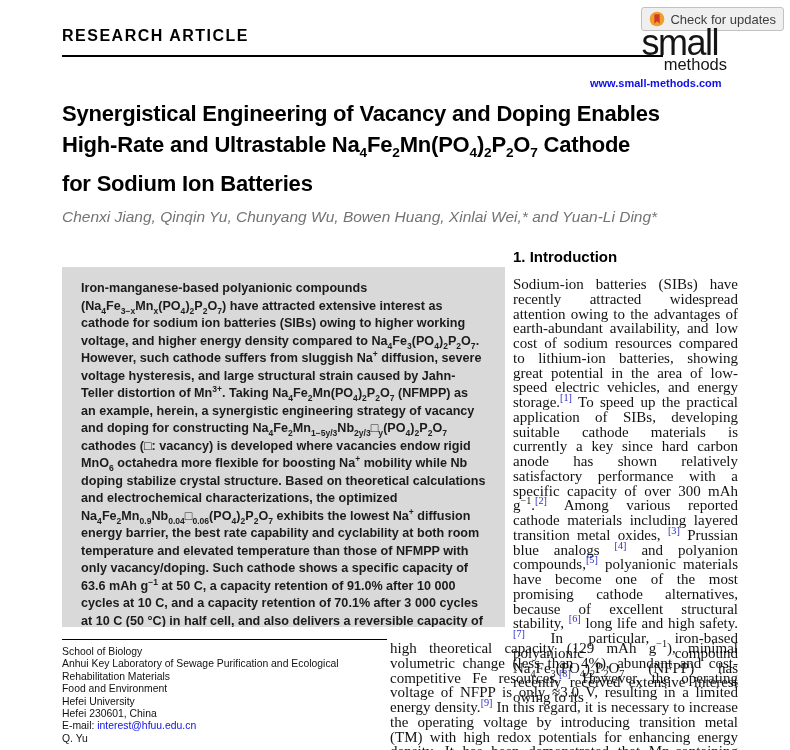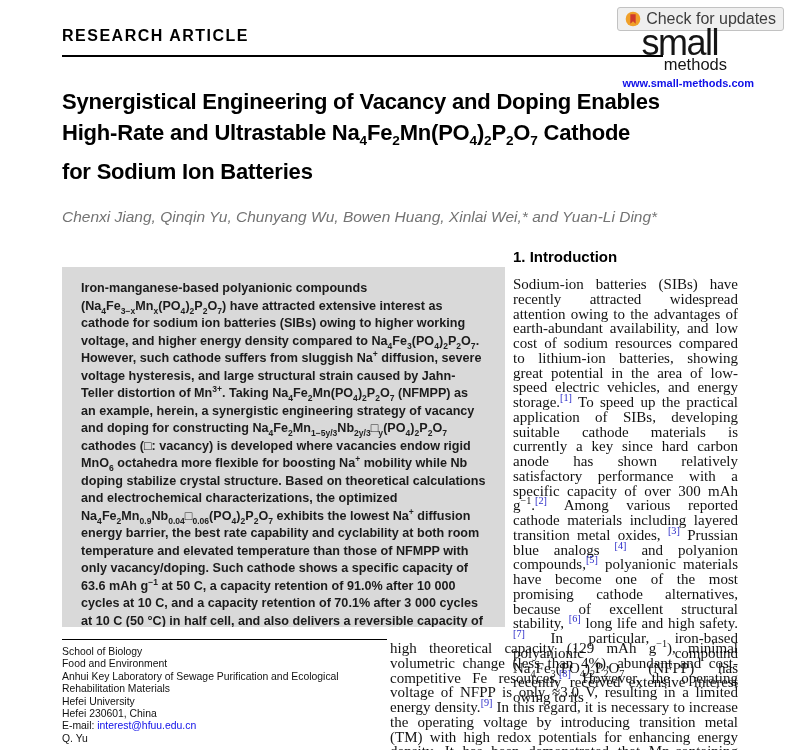--- a/index.html
+++ b/index.html
@@ -13,34 +13,34 @@
   .page{
     position:relative;width:790px;height:750px;background:#ffffff;
     overflow:hidden;font-family:"Liberation Sans",sans-serif;color:#000;
   }
   
   .check-updates{
     position:absolute;top:7px;right:6px;height:24px;min-width:120px;
     background:#efefef;border:1px solid #c2c2c2;border-radius:3px;
     display:flex;align-items:center;gap:5px;padding:0 7px;box-sizing:border-box;cursor:pointer;
   }
-  .check-updates .badge-label{font-size:16px;color:#3d3d3d;white-space:nowrap;}
+  .check-updates .badge-label{font-size:13px;color:#3d3d3d;white-space:nowrap;}
   .badge-icon{display:flex;align-items:center;}
   .badge-icon svg{width:16px;height:16px;display:block;}
   .section-label{position:absolute;left:62px;top:27px;font-size:16px;font-weight:bold;letter-spacing:1.5px;}
   .header-rule{position:absolute;left:62px;top:55px;width:601px;height:2px;background:#000;}
   .logo{position:absolute;left:602px;top:26px;width:125px;text-align:right;color:#151515;}
   .logo-small{font-size:36px;font-weight:normal;letter-spacing:-1.5px;line-height:34px;padding-right:9px;}
   .logo-methods{font-size:16.5px;font-weight:normal;line-height:15px;margin-top:-3px;}
   .site-link{
-    position:absolute;left:590px;top:77px;width:140px;text-align:right;
-    font-size:11px;font-weight:bold;color:var(--accent-blue);text-decoration:none;cursor:pointer;margin-left:24px;
+    position:absolute;left:590px;top:77px;width:140px;text-align:left;
+    font-size:11px;font-weight:bold;color:var(--accent-blue);text-decoration:none;cursor:pointer;
   }
   
-  .title{position:absolute;left:62px;top:86px;width:690px;margin:0;font-size:22px;line-height:31px;font-weight:bold;letter-spacing:-0.2px;}
+  .title{position:absolute;left:62px;top:98px;width:690px;margin:0;font-size:22px;line-height:31px;font-weight:bold;letter-spacing:-0.2px;}
   .title sub{font-size:62%;}
   .authors{position:absolute;left:62px;top:208px;width:690px;font-size:15.5px;font-style:italic;color:#737373;}
   
   .abstract-box{
     position:absolute;left:62px;top:267px;width:443px;height:360px;
     background:var(--abstract-bg);box-sizing:border-box;padding:13px 19px;overflow:hidden;
   }
   .abstract-box p{margin:0;font-size:12.6px;font-weight:bold;line-height:17.5px;color:#1b1b1b;}
   .abstract-box sub,.abstract-box sup{font-size:68%;line-height:0;}
   
@@ -94,22 +94,22 @@
     <p class="serif-text">Sodium-ion batteries (SIBs) have recently attracted widespread attention owing to the advantages of earth-abundant availability, and low cost of sodium resources compared to lithium-ion batteries, showing great potential in the area of low-speed electric vehicles, and energy storage.<sup class="cite">[1]</sup> To speed up the practical application of SIBs, developing suitable cathode materials is currently a key since hard carbon anode has shown relatively satisfactory performance with a specific capacity of over 300 mAh g<sup>−1</sup>.<sup class="cite">[2]</sup> Among various reported cathode materials including layered transition metal oxides, <sup class="cite">[3]</sup> Prussian blue analogs <sup class="cite">[4]</sup> and polyanion compounds,<sup class="cite">[5]</sup> polyanionic materials have become one of the most promising cathode alternatives, because of excellent structural stability, <sup class="cite">[6]</sup> long life and high safety. <sup class="cite">[7]</sup> In particular, iron-based polyanionic compound Na<sub>4</sub>Fe<sub>3</sub>(PO<sub>4</sub>)<sub>2</sub>P<sub>2</sub>O<sub>7</sub> (NFPP) has recently received extensive interest owing to its</p>
   </div>
 
   <div class="intro-wide">
     <p class="serif-text">high theoretical capacity (129 mAh g<sup>−1</sup>), minimal volumetric change (less than 4%), abundant and cost-competitive Fe resources.<sup class="cite">[8]</sup> However, the operating voltage of NFPP is only ≈3.0 V, resulting in a limited energy density.<sup class="cite">[9]</sup> In this regard, it is necessary to increase the operating voltage by introducing transition metal (TM) with high redox potentials for enhancing energy density. It has been demonstrated that Mn-containing Na<sub>4</sub>Fe<sub>3−x</sub>Mn<sub>x</sub>(PO<sub>4</sub>)<sub>2</sub>P<sub>2</sub>O<sub>7</sub> exhibits higher energy density owing</p>
   </div>
 
   <div class="correspondence">
     <div class="corr-rule"></div>
     <p class="corr-line">School of Biology</p>
+    <p class="corr-line">Anhui Key Laboratory of Sewage Purification and Ecological Rehabilitation Materials</p>
     <p class="corr-line">Food and Environment</p>
-    <p class="corr-line">Anhui Key Laboratory of Sewage Purification and Ecological Rehabilitation Materials</p>
     <p class="corr-line">Hefei University</p>
     <p class="corr-line">Hefei 230601, China</p>
     <p class="corr-line">
       <span>E-mail:</span>
       <a class="email-link">interest@hfuu.edu.cn</a>
     </p>
     <p class="corr-line">Q. Yu</p>
   </div>
 
 </div>

